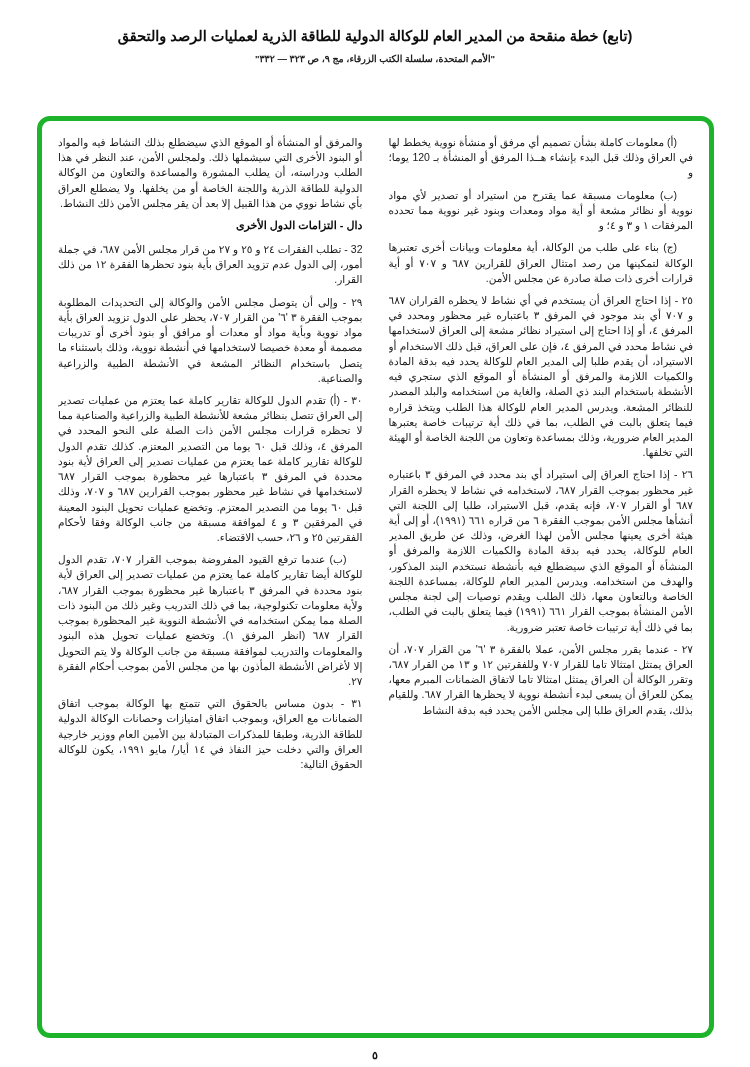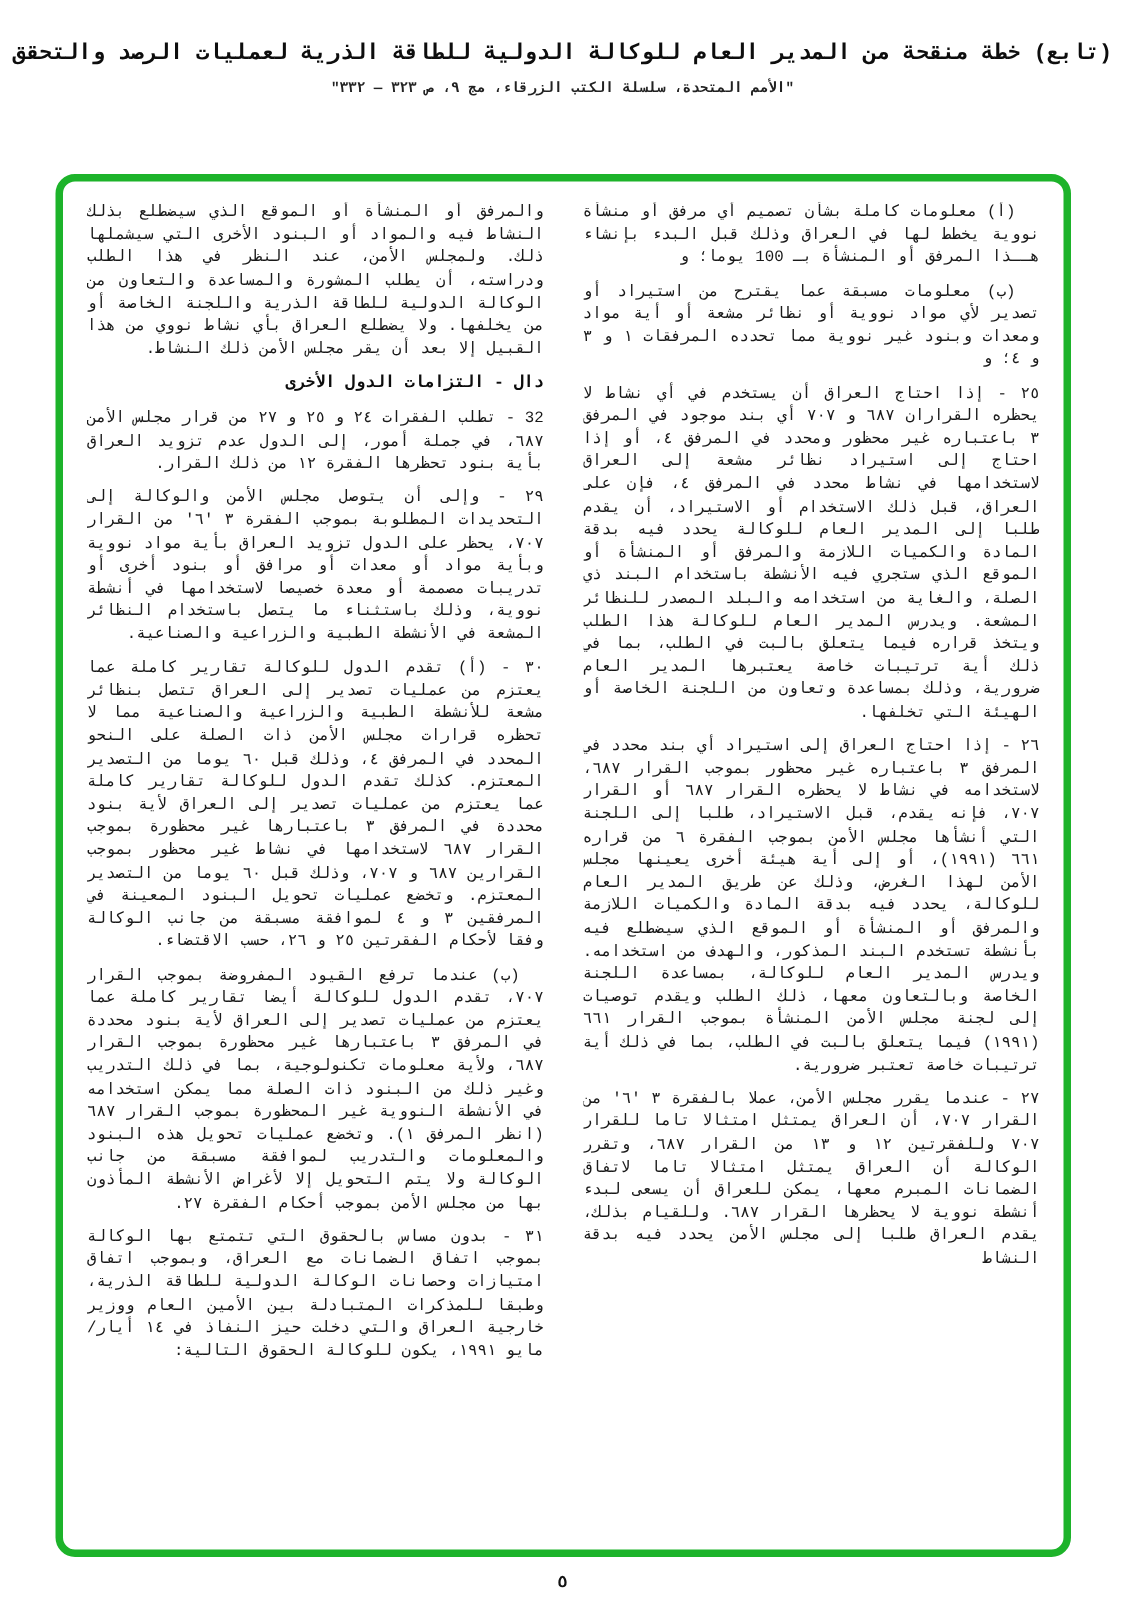--- a/index.html
+++ b/index.html
@@ -6,21 +6,21 @@
     margin: 0;
     padding: 0;
     background: #ffffff;
   }
   .page {
     position: relative;
     width: 750px;
     height: 1067px;
     margin: 0 auto;
     background: #ffffff;
-    font-family: Liberation Mono, monospace;
+    font-family: Liberation Sans, sans-serif;
     direction: rtl;
     overflow: hidden;
     color: #151515;
   }
   .doc-header {
     padding-top: 24px;
     text-align: center;
   }
   .title-line {
     font-size: 14.5px;
@@ -91,22 +91,23 @@
 
   <header class="doc-header">
     <div class="title-line">(تابع) خطة منقحة من المدير العام للوكالة الدولية للطاقة الذرية لعمليات الرصد والتحقق</div>
     <div class="source-line">"الأمم المتحدة، سلسلة الكتب الزرقاء، مج ٩، ص ٣٢٣ — ٣٣٢"</div>
   </header>
 
   <div class="content-frame">
     <div class="columns">
 
       <section class="col">
-        <p class="para sub-item">(أ)   معلومات كاملة بشأن تصميم أي مرفق أو منشأة نووية يخطط لها في العراق وذلك قبل البدء بإنشاء هــذا المرفق أو المنشأة بـ 100 يوما؛ و</p>
+        <p class="para sub-item">(أ)   معلومات كاملة بشأن تصميم أي مرفق أو منشأة نووية يخطط لها في العراق وذلك قبل البدء بإنشاء هــذا المرفق أو المنشأة بـ 120 يوما؛ و</p>
         <p class="para sub-item">(ب)   معلومات مسبقة عما يقترح من استيراد أو تصدير لأي مواد نووية أو نظائر مشعة أو أية مواد ومعدات وبنود غير نووية مما تحدده المرفقات ١ و ٣ و ٤؛ و</p>
+        <p class="para sub-item">(ج)   بناء على طلب من الوكالة، أية معلومات وبيانات أخرى تعتبرها الوكالة لتمكينها من رصد امتثال العراق للقرارين ٦٨٧ و ٧٠٧ أو أية قرارات أخرى ذات صلة صادرة عن مجلس الأمن.</p>
         <p class="para">٢٥ -   إذا احتاج العراق أن يستخدم في أي نشاط لا يحظره القراران ٦٨٧ و ٧٠٧ أي بند موجود في المرفق ٣ باعتباره غير محظور ومحدد في المرفق ٤، أو إذا احتاج إلى استيراد نظائر مشعة إلى العراق لاستخدامها في نشاط محدد في المرفق ٤، فإن على العراق، قبل ذلك الاستخدام أو الاستيراد، أن يقدم طلبا إلى المدير العام للوكالة يحدد فيه بدقة المادة والكميات اللازمة والمرفق أو المنشأة أو الموقع الذي ستجري فيه الأنشطة باستخدام البند ذي الصلة، والغاية من استخدامه والبلد المصدر للنظائر المشعة. ويدرس المدير العام للوكالة هذا الطلب ويتخذ قراره فيما يتعلق بالبت في الطلب، بما في ذلك أية ترتيبات خاصة يعتبرها المدير العام ضرورية، وذلك بمساعدة وتعاون من اللجنة الخاصة أو الهيئة التي تخلفها.</p>
         <p class="para">٢٦ -   إذا احتاج العراق إلى استيراد أي بند محدد في المرفق ٣ باعتباره غير محظور بموجب القرار ٦٨٧، لاستخدامه في نشاط لا يحظره القرار ٦٨٧ أو القرار ٧٠٧، فإنه يقدم، قبل الاستيراد، طلبا إلى اللجنة التي أنشأها مجلس الأمن بموجب الفقرة ٦ من قراره ٦٦١ (١٩٩١)، أو إلى أية هيئة أخرى يعينها مجلس الأمن لهذا الغرض، وذلك عن طريق المدير العام للوكالة، يحدد فيه بدقة المادة والكميات اللازمة والمرفق أو المنشأة أو الموقع الذي سيضطلع فيه بأنشطة تستخدم البند المذكور، والهدف من استخدامه. ويدرس المدير العام للوكالة، بمساعدة اللجنة الخاصة وبالتعاون معها، ذلك الطلب ويقدم توصيات إلى لجنة مجلس الأمن المنشأة بموجب القرار ٦٦١ (١٩٩١) فيما يتعلق بالبت في الطلب، بما في ذلك أية ترتيبات خاصة تعتبر ضرورية.</p>
         <p class="para">٢٧ -   عندما يقرر مجلس الأمن، عملا بالفقرة ٣ '٦' من القرار ٧٠٧، أن العراق يمتثل امتثالا تاما للقرار ٧٠٧ وللفقرتين ١٢ و ١٣ من القرار ٦٨٧، وتقرر الوكالة أن العراق يمتثل امتثالا تاما لاتفاق الضمانات المبرم معها، يمكن للعراق أن يسعى لبدء أنشطة نووية لا يحظرها القرار ٦٨٧. وللقيام بذلك، يقدم العراق طلبا إلى مجلس الأمن يحدد فيه بدقة النشاط</p>
       </section>
 
       <section class="col">
         <p class="para">والمرفق أو المنشأة أو الموقع الذي سيضطلع بذلك النشاط فيه والمواد أو البنود الأخرى التي سيشملها ذلك. ولمجلس الأمن، عند النظر في هذا الطلب ودراسته، أن يطلب المشورة والمساعدة والتعاون من الوكالة الدولية للطاقة الذرية واللجنة الخاصة أو من يخلفها. ولا يضطلع العراق بأي نشاط نووي من هذا القبيل إلا بعد أن يقر مجلس الأمن ذلك النشاط.</p>
         <h3 class="section-heading">دال -   التزامات الدول الأخرى</h3>
         <p class="para">32 -   تطلب الفقرات ٢٤ و ٢٥ و ٢٧ من قرار مجلس الأمن ٦٨٧، في جملة أمور، إلى الدول عدم تزويد العراق بأية بنود تحظرها الفقرة ١٢ من ذلك القرار.</p>
         <p class="para">٢٩ -   وإلى أن يتوصل مجلس الأمن والوكالة إلى التحديدات المطلوبة بموجب الفقرة ٣ '٦' من القرار ٧٠٧، يحظر على الدول تزويد العراق بأية مواد نووية وبأية مواد أو معدات أو مرافق أو بنود أخرى أو تدريبات مصممة أو معدة خصيصا لاستخدامها في أنشطة نووية، وذلك باستثناء ما يتصل باستخدام النظائر المشعة في الأنشطة الطبية والزراعية والصناعية.</p>

